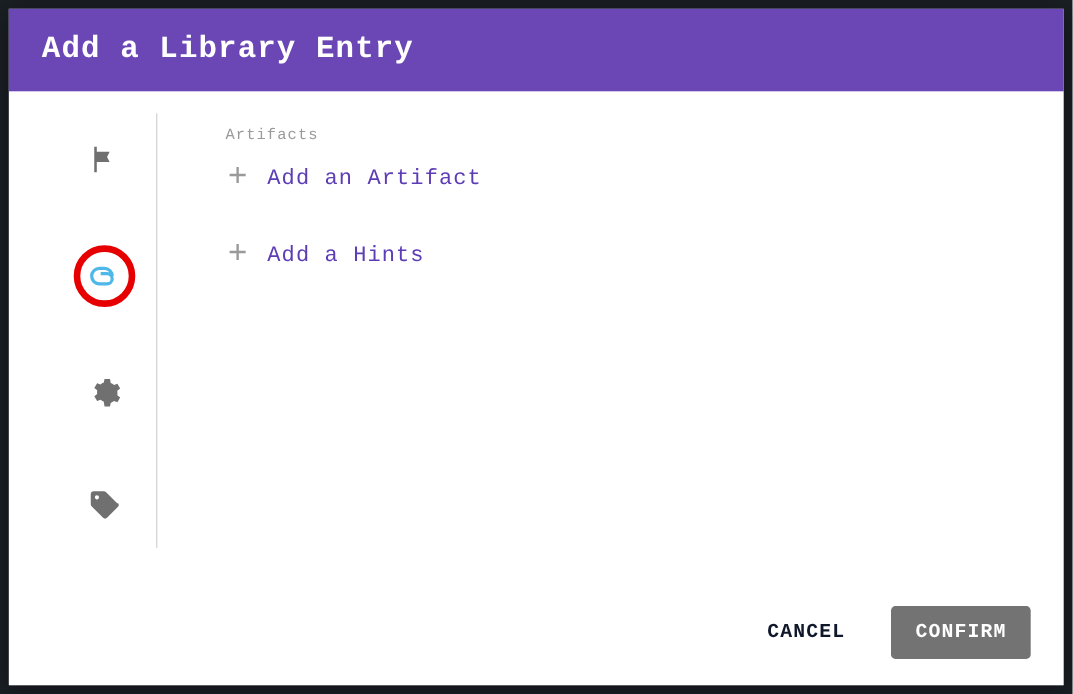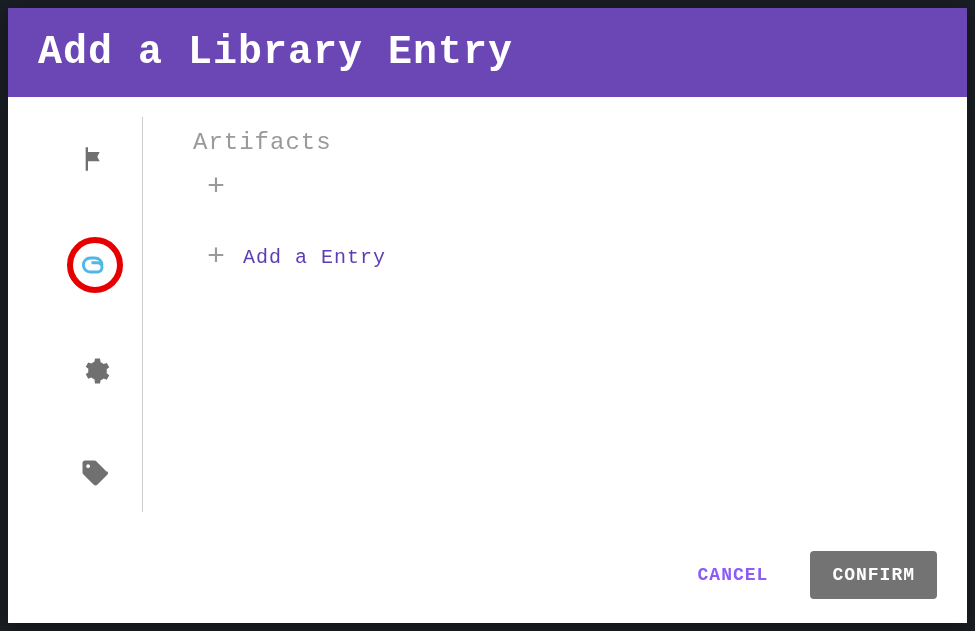--- a/index.html
+++ b/index.html
@@ -23,21 +23,21 @@
       bottom: 8px;
       background: #fff;
       box-shadow: 0 4px 20px rgba(0,0,0,0.4);
       display: flex;
       flex-direction: column;
     }
     .modal-header {
       background: #6b46b5;
       color: #fff;
       padding: 22px 30px;
-      font-size: 40px;
+      font-size: 28px;
       font-weight: bold;
       font-family: 'Courier New', monospace;
       letter-spacing: 1px;
     }
     .modal-body {
       flex: 1;
       display: flex;
       padding-top: 20px;
       padding-left: 40px;
       overflow: hidden;
@@ -74,24 +74,25 @@
     .content {
       flex: 1;
       padding-left: 50px;
       padding-top: 12px;
     }
     .section {
       margin-bottom: 40px;
     }
     .section-title {
       color: #9a9a9a;
-      font-size: 24px;
+      font-size: 14px;
       margin-bottom: 16px;
       font-family: 'Courier New', monospace;
       letter-spacing: 1px;
+      margin-left: 12px;
     }
     .add-row {
       display: flex;
       align-items: center;
       gap: 18px;
       padding-left: 14px;
       cursor: pointer;
     }
     .plus-icon {
       color: #9a9a9a;
@@ -116,21 +117,21 @@
       padding: 14px 22px;
       font-size: 18px;
       font-family: 'Courier New', monospace;
       font-weight: bold;
       cursor: pointer;
       border: none;
       letter-spacing: 1px;
     }
     .btn-cancel {
       background: transparent;
-      color: #8b5cf6;
+      color: #0f172a;
     }
     .btn-confirm {
       background: #737373;
       color: #fff;
       border-radius: 4px;
     }
   </style>
 </head>
 <body>
 
@@ -161,27 +162,28 @@
           <path d="M21.4 11L13 2.6c-.4-.4-.9-.6-1.4-.6H4c-1.1 0-2 .9-2 2v7.6c0 .5.2 1 .6 1.4l8.4 8.4c.8.8 2 .8 2.8 0l8-8c.8-.8.8-2 0-2.8zM6.5 8C5.7 8 5 7.3 5 6.5S5.7 5 6.5 5 8 5.7 8 6.5 7.3 8 6.5 8z"></path>
         </svg>
       </div>
     </div>
 
     <div class="content">
       <div class="section">
         <div class="section-title">Artifacts</div>
         <div class="add-row">
           <span class="plus-icon">+</span>
+          <span class="add-label">Add an Artifact</span>
         </div>
       </div>
 
       <div class="section">
         <div class="add-row">
           <span class="plus-icon">+</span>
-          <span class="add-label">Add a Entry</span>
+          <span class="add-label">Add a Hints</span>
         </div>
       </div>
     </div>
   </div>
 
   <div class="modal-footer">
     <button class="btn btn-cancel">CANCEL</button>
     <button class="btn btn-confirm">CONFIRM</button>
   </div>
 </div>

